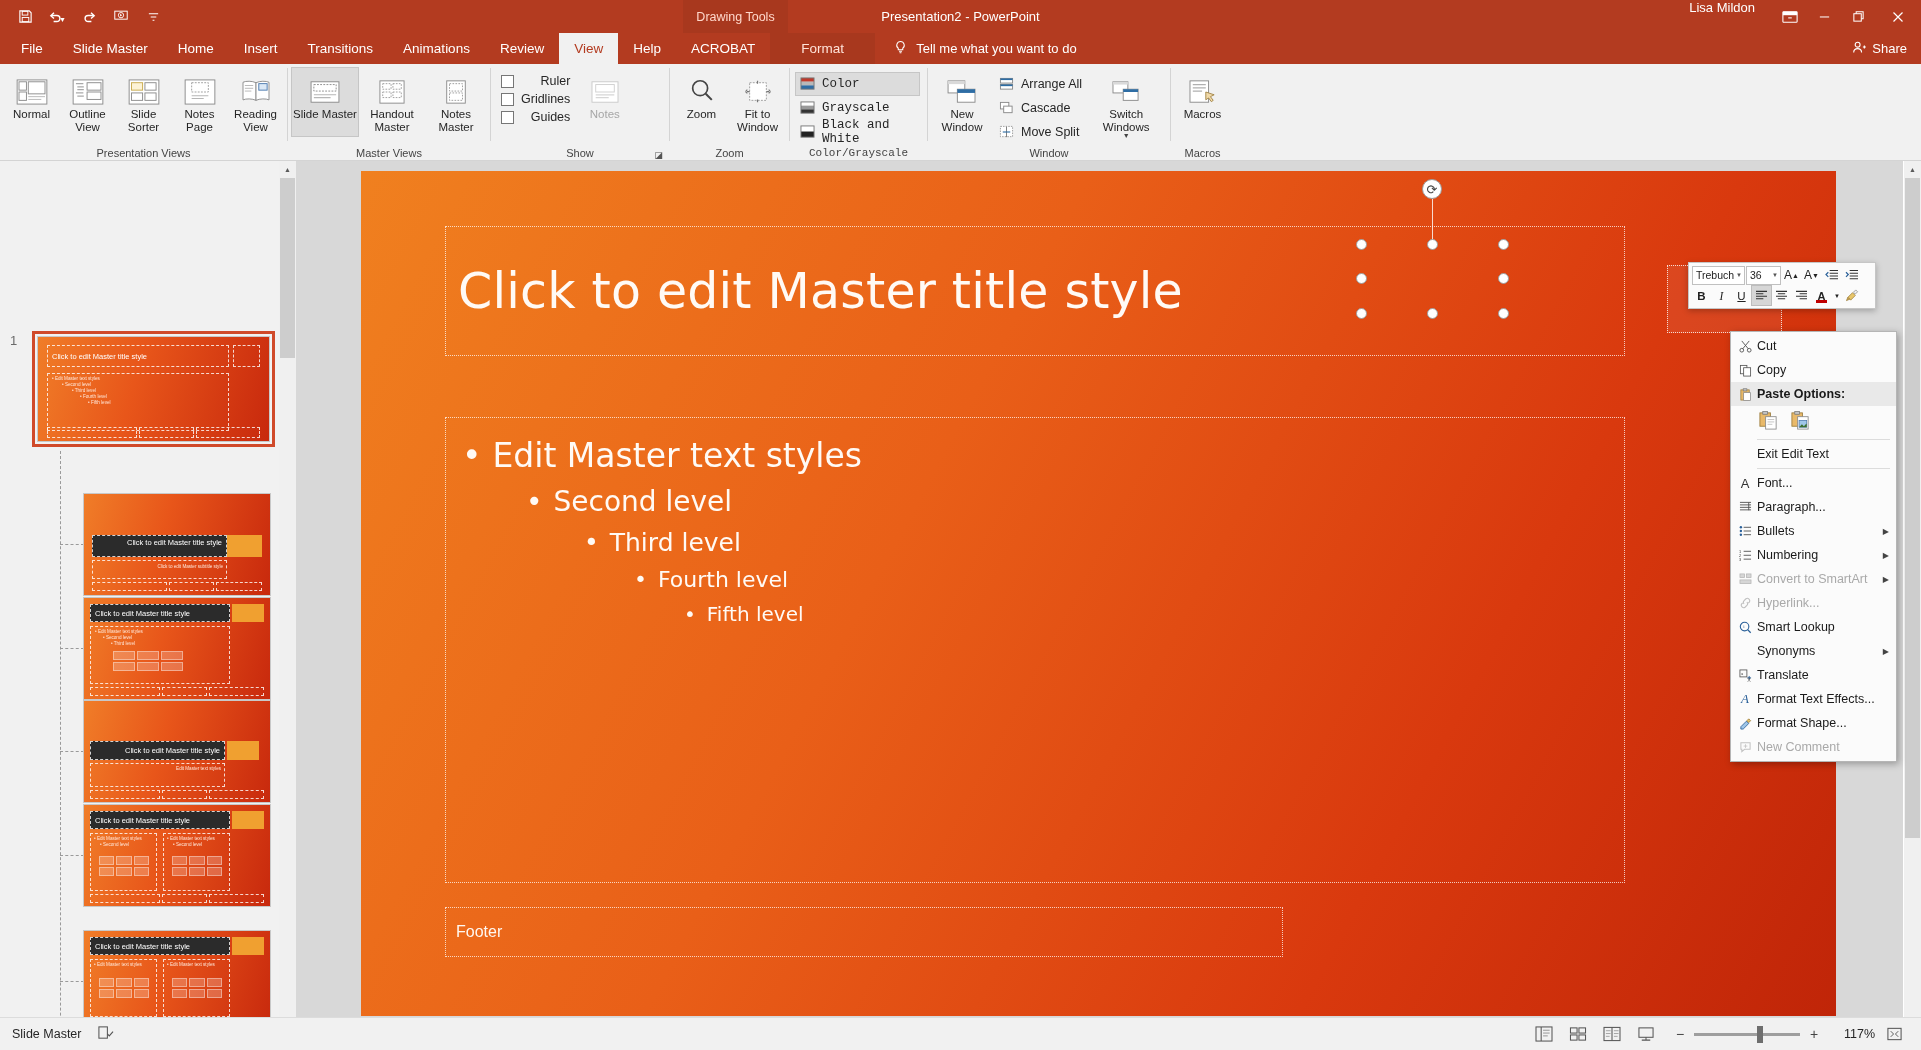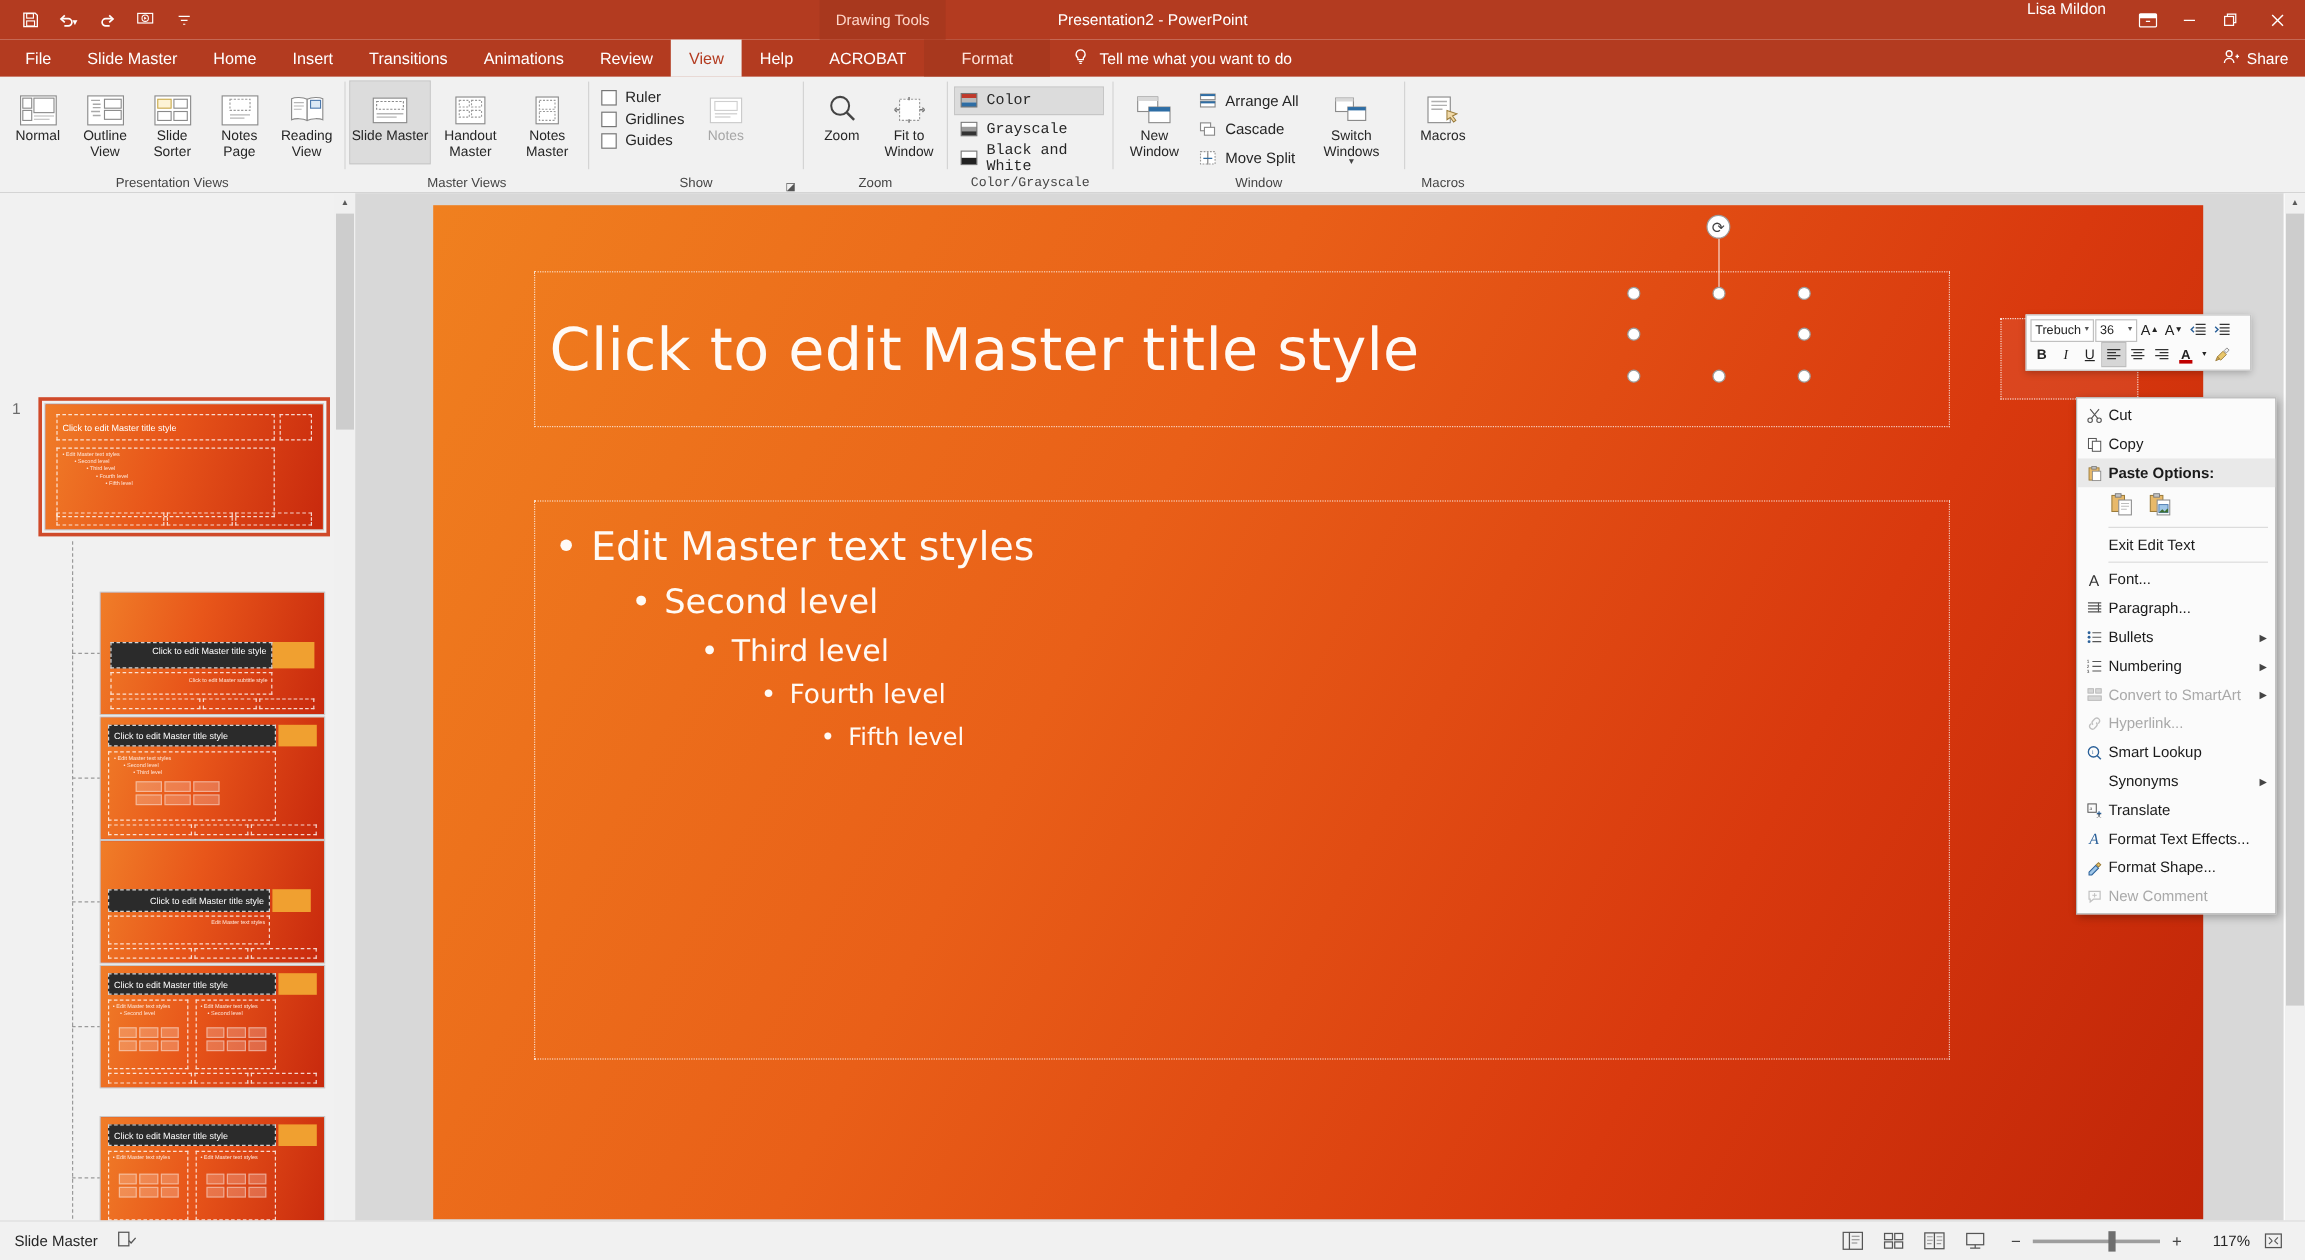--- a/index.html
+++ b/index.html
@@ -89,21 +89,21 @@
   .bigbtn.w60 { width: 60px; }
   .bigbtn.w66 { width: 66px; }
   .bigbtn.selected { background: #dcdcdc; outline: 1px solid #c6c6c6; }
   .bigbtn .ico { height: 34px; display: flex; align-items: flex-end; justify-content: center; }
   .bigbtn .lbl {
     font-size: 11.5px; color: #262626; text-align: center; line-height: 13px;
     margin-top: 3px; word-wrap: break-word;
   }
   .bigbtn.disabled .lbl { color: #a6a6a6; }
   .chk-col { display: flex; flex-direction: column; gap: 4px; padding: 6px 6px 0 6px; }
-  .chk-row { display: flex; align-items: center; gap: 7px; font-size: 12.5px; color: #262626; }
+  .chk-row { display: flex; align-items: center; gap: 7px; font-size: 12.5px; color: #262626; justify-content: space-between; }
   .chk-box {
     width: 13px; height: 13px; border: 1px solid #767676; background: #fff; flex: none;
   }
   .small-col { display: flex; flex-direction: column; gap: 2px; padding: 5px 4px 0 2px; }
   .small-row {
     display: flex; align-items: center; gap: 6px; font-size: 12.5px; color: #262626;
     padding: 1px 6px 1px 3px; height: 22px; cursor: default;
   }
   .small-row.selected { background: #dcdcdc; outline: 1px solid #c6c6c6; }
   .mini-ico { width: 17px; height: 17px; display: flex; align-items: center; justify-content: center; flex: none; }
@@ -870,20 +870,23 @@
         <div class="lv lv4">
           <span class="b">•</span>
           <span>Fourth level</span>
         </div>
         <div class="lv lv5">
           <span class="b">•</span>
           <span>Fifth level</span>
         </div>
       </div>
 
+      <div class="ph ph-footer">
+        <span class="t">Footer</span>
+      </div>
 
       <div class="ph-slidenum">
         <span class="t">‹#›</span>
       </div>
     </div>
 
     <div class="rot-stem" style="left:1136px; top:38px; height:46px;"></div>
     <div class="rot-handle" style="left:1126px; top:18px;">⟳</div>
     <div class="sel-handle" style="left:1060px; top:78px;"></div>
     <div class="sel-handle" style="left:1131px; top:78px;"></div>

